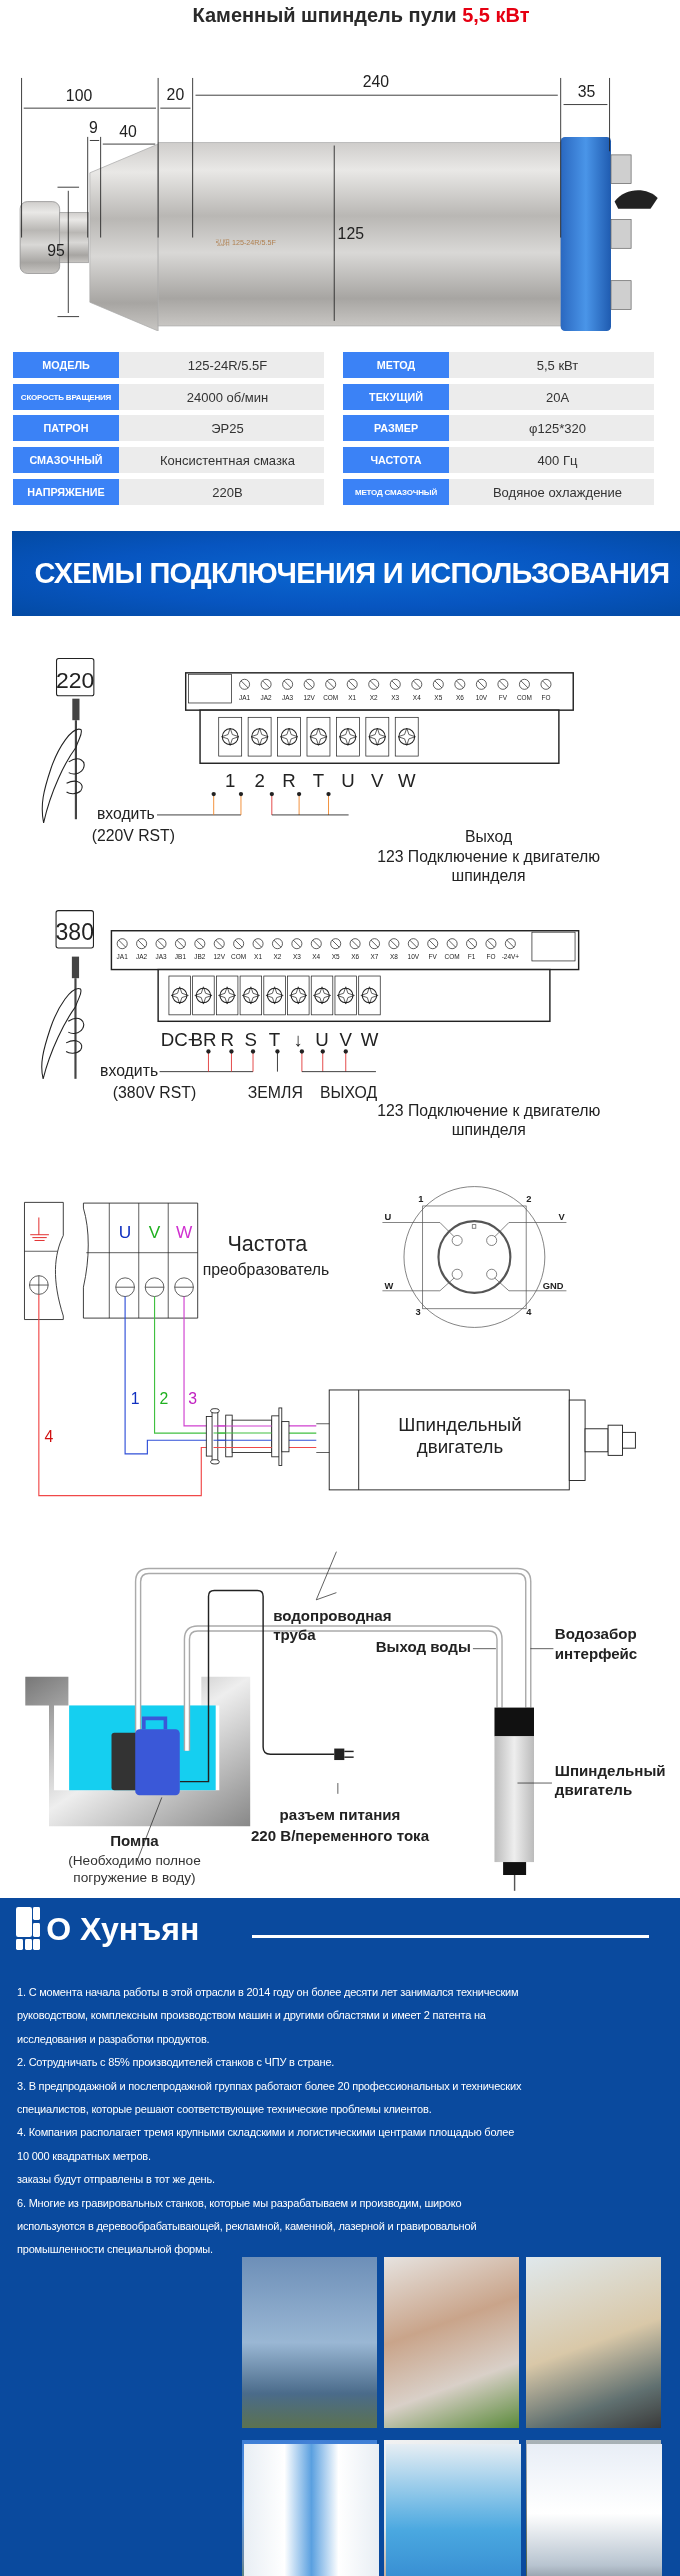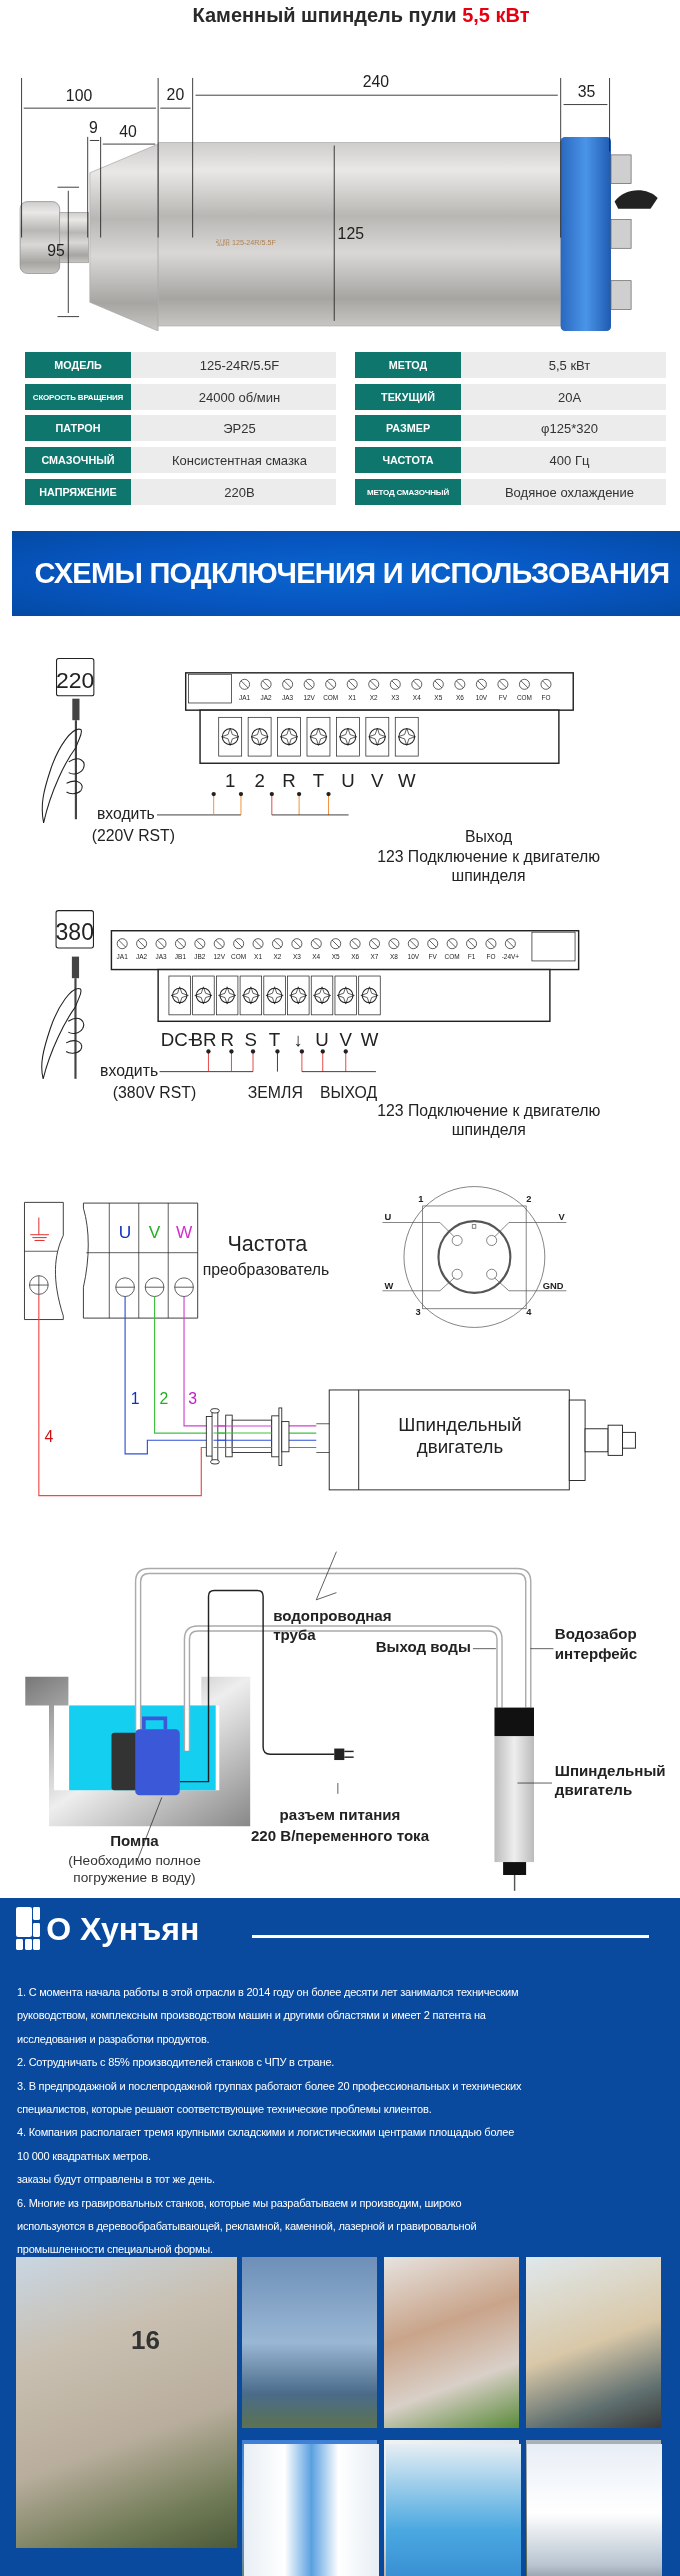--- a/index.html
+++ b/index.html
@@ -8,21 +8,21 @@
   .title { top: 4.3px; left: 0; width: 680px; text-align: center; font-size: 20px; font-weight: bold; color: #2a2a2a; margin-left: 21px; }
   .title .accent { color: #e60012; }
 
   
   .spindle { top: 65px; left: 0; width: 680px; height: 266px; }
   .dim { font-family: "Liberation Sans", sans-serif; font-size: 22px; fill: #222; }
 
   
   .specs { top: 352px; left: 13px; width: 654px; }
   .spec-row { position: absolute; height: 26px; display: flex; }
-  .spec-key { width: 106px; height: 26px; background: #0f766e; color: #fff; font-weight: bold; display: flex; align-items: center; justify-content: center; font-size: 10.8px; margin-left: 12px; }
+  .spec-key { width: 106px; height: 26px; background: #3b82f6; color: #fff; font-weight: bold; display: flex; align-items: center; justify-content: center; font-size: 10.8px; }
   .spec-key.small { font-size: 8px; letter-spacing: -0.2px; }
   .spec-val { width: 205px; height: 26px; background: #ececec; display: flex; align-items: center; justify-content: center; font-size: 13px; color: #333; padding-left: 12px; }
 
   
   .banner { top: 531px; left: 12px; width: 680px; height: 85px; background: radial-gradient(ellipse at center, #0a66d0 0%, #0755c0 55%, #034aa3 100%); color: #fff; display: flex; align-items: center; justify-content: center; font-size: 29px; font-weight: bold; letter-spacing: -0.7px; }
 
   
   .diag { left: 0; width: 680px; }
   .diag text { font-family: "Liberation Sans", sans-serif; }
 
@@ -634,23 +634,20 @@
     <div>3. В предпродажной и послепродажной группах работают более 20 профессиональных и технических</div>
     <div>специалистов, которые решают соответствующие технические проблемы клиентов.</div>
     <div>4. Компания располагает тремя крупными складскими и логистическими центрами площадью более</div>
     <div>10 000 квадратных метров.</div>
     <div>заказы будут отправлены в тот же день.</div>
     <div>6. Многие из гравировальных станков, которые мы разрабатываем и производим, широко</div>
     <div>используются в деревообрабатывающей, рекламной, каменной, лазерной и гравировальной</div>
     <div>промышленности специальной формы.</div>
   </div>
   <div class="photos">
-    <div class="photo" style="left:0;top:0;width:221px;height:291px;background:linear-gradient(160deg,#c9d6e3 0%,#c8bfb0 30%,#b9ae9d 60%,#6f7a55 85%,#4c5a3a 100%)">
-      <div style="position:absolute;left:115px;top:68px;font-size:26px;font-weight:bold;color:#333">16</div>
-    </div>
     <div class="photo" style="left:226px;top:0;width:135px;height:171px;background:linear-gradient(180deg,#6d8fb8 0%,#9ab7d4 50%,#4a6b8a 80%,#5c7250 100%)"></div>
     <div class="photo" style="left:368px;top:0;width:135px;height:171px;background:linear-gradient(160deg,#e6e3e0 0%,#c9a48a 40%,#d9d0c8 70%,#5a8a3a 100%)"></div>
     <div class="photo" style="left:510px;top:0;width:135px;height:171px;background:linear-gradient(160deg,#dfe8ec 0%,#d9c8a8 50%,#607070 80%,#3a3a3a 100%)"></div>
     <div class="photo" style="left:226px;top:183px;width:135px;height:171px;background:linear-gradient(180deg,#3f7fd6 0%,#5c9ae0 40%,#6c8aa8 70%,#3f7a2a 100%)"></div>
     <div class="photo" style="left:368px;top:183px;width:135px;height:171px;background:linear-gradient(160deg,#f2f2f2 0%,#d8e4ea 40%,#b89070 75%,#4f8a3a 100%)"></div>
     <div class="photo" style="left:510px;top:183px;width:135px;height:171px;background:linear-gradient(180deg,#a9b3b8 0%,#8c8a80 40%,#5a6a50 70%,#4a5a5a 100%)"></div>
   </div>
   <div class="photos" style="top:546px;height:173px">
     <div class="photo" style="left:228px;top:0;width:135px;height:173px;background:linear-gradient(90deg,#e8eef4 0%,#ffffff 30%,#5aa0e0 50%,#ffffff 70%,#e8eef4 100%)"></div>
     <div class="photo" style="left:370px;top:0;width:135px;height:173px;background:linear-gradient(180deg,#e6eef4 0%,#4aa8e0 50%,#2a7ac8 100%)"></div>

